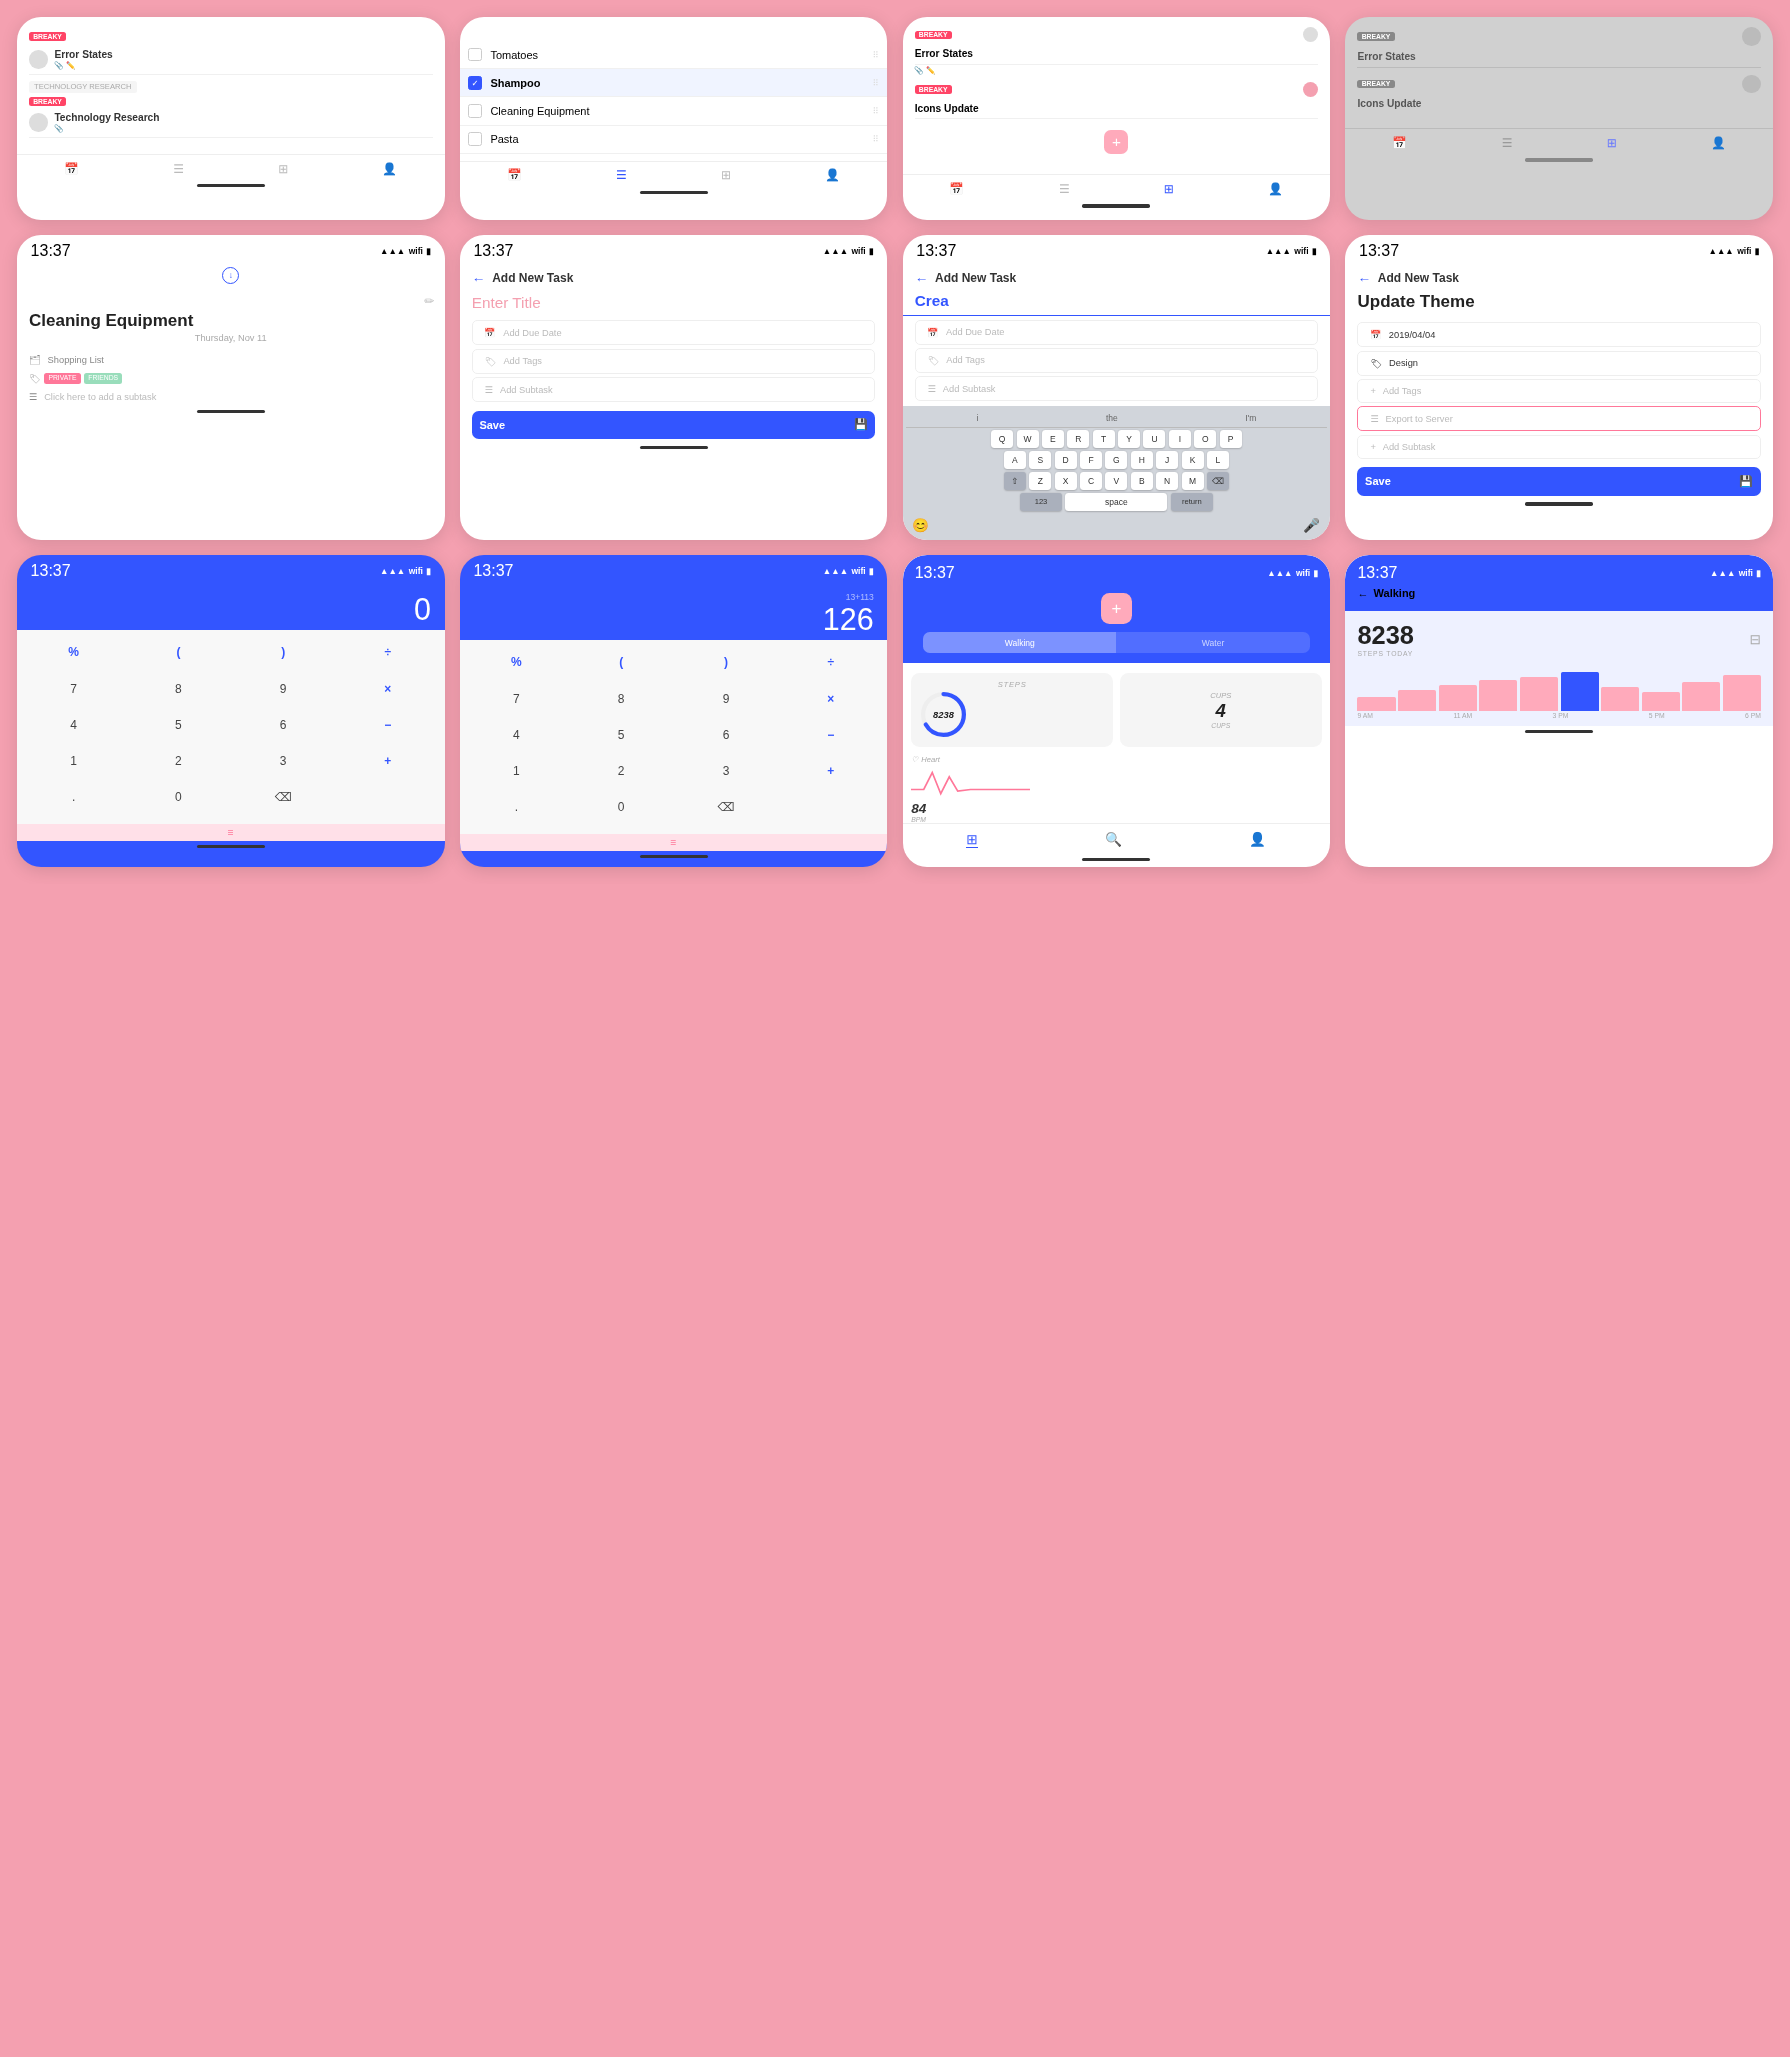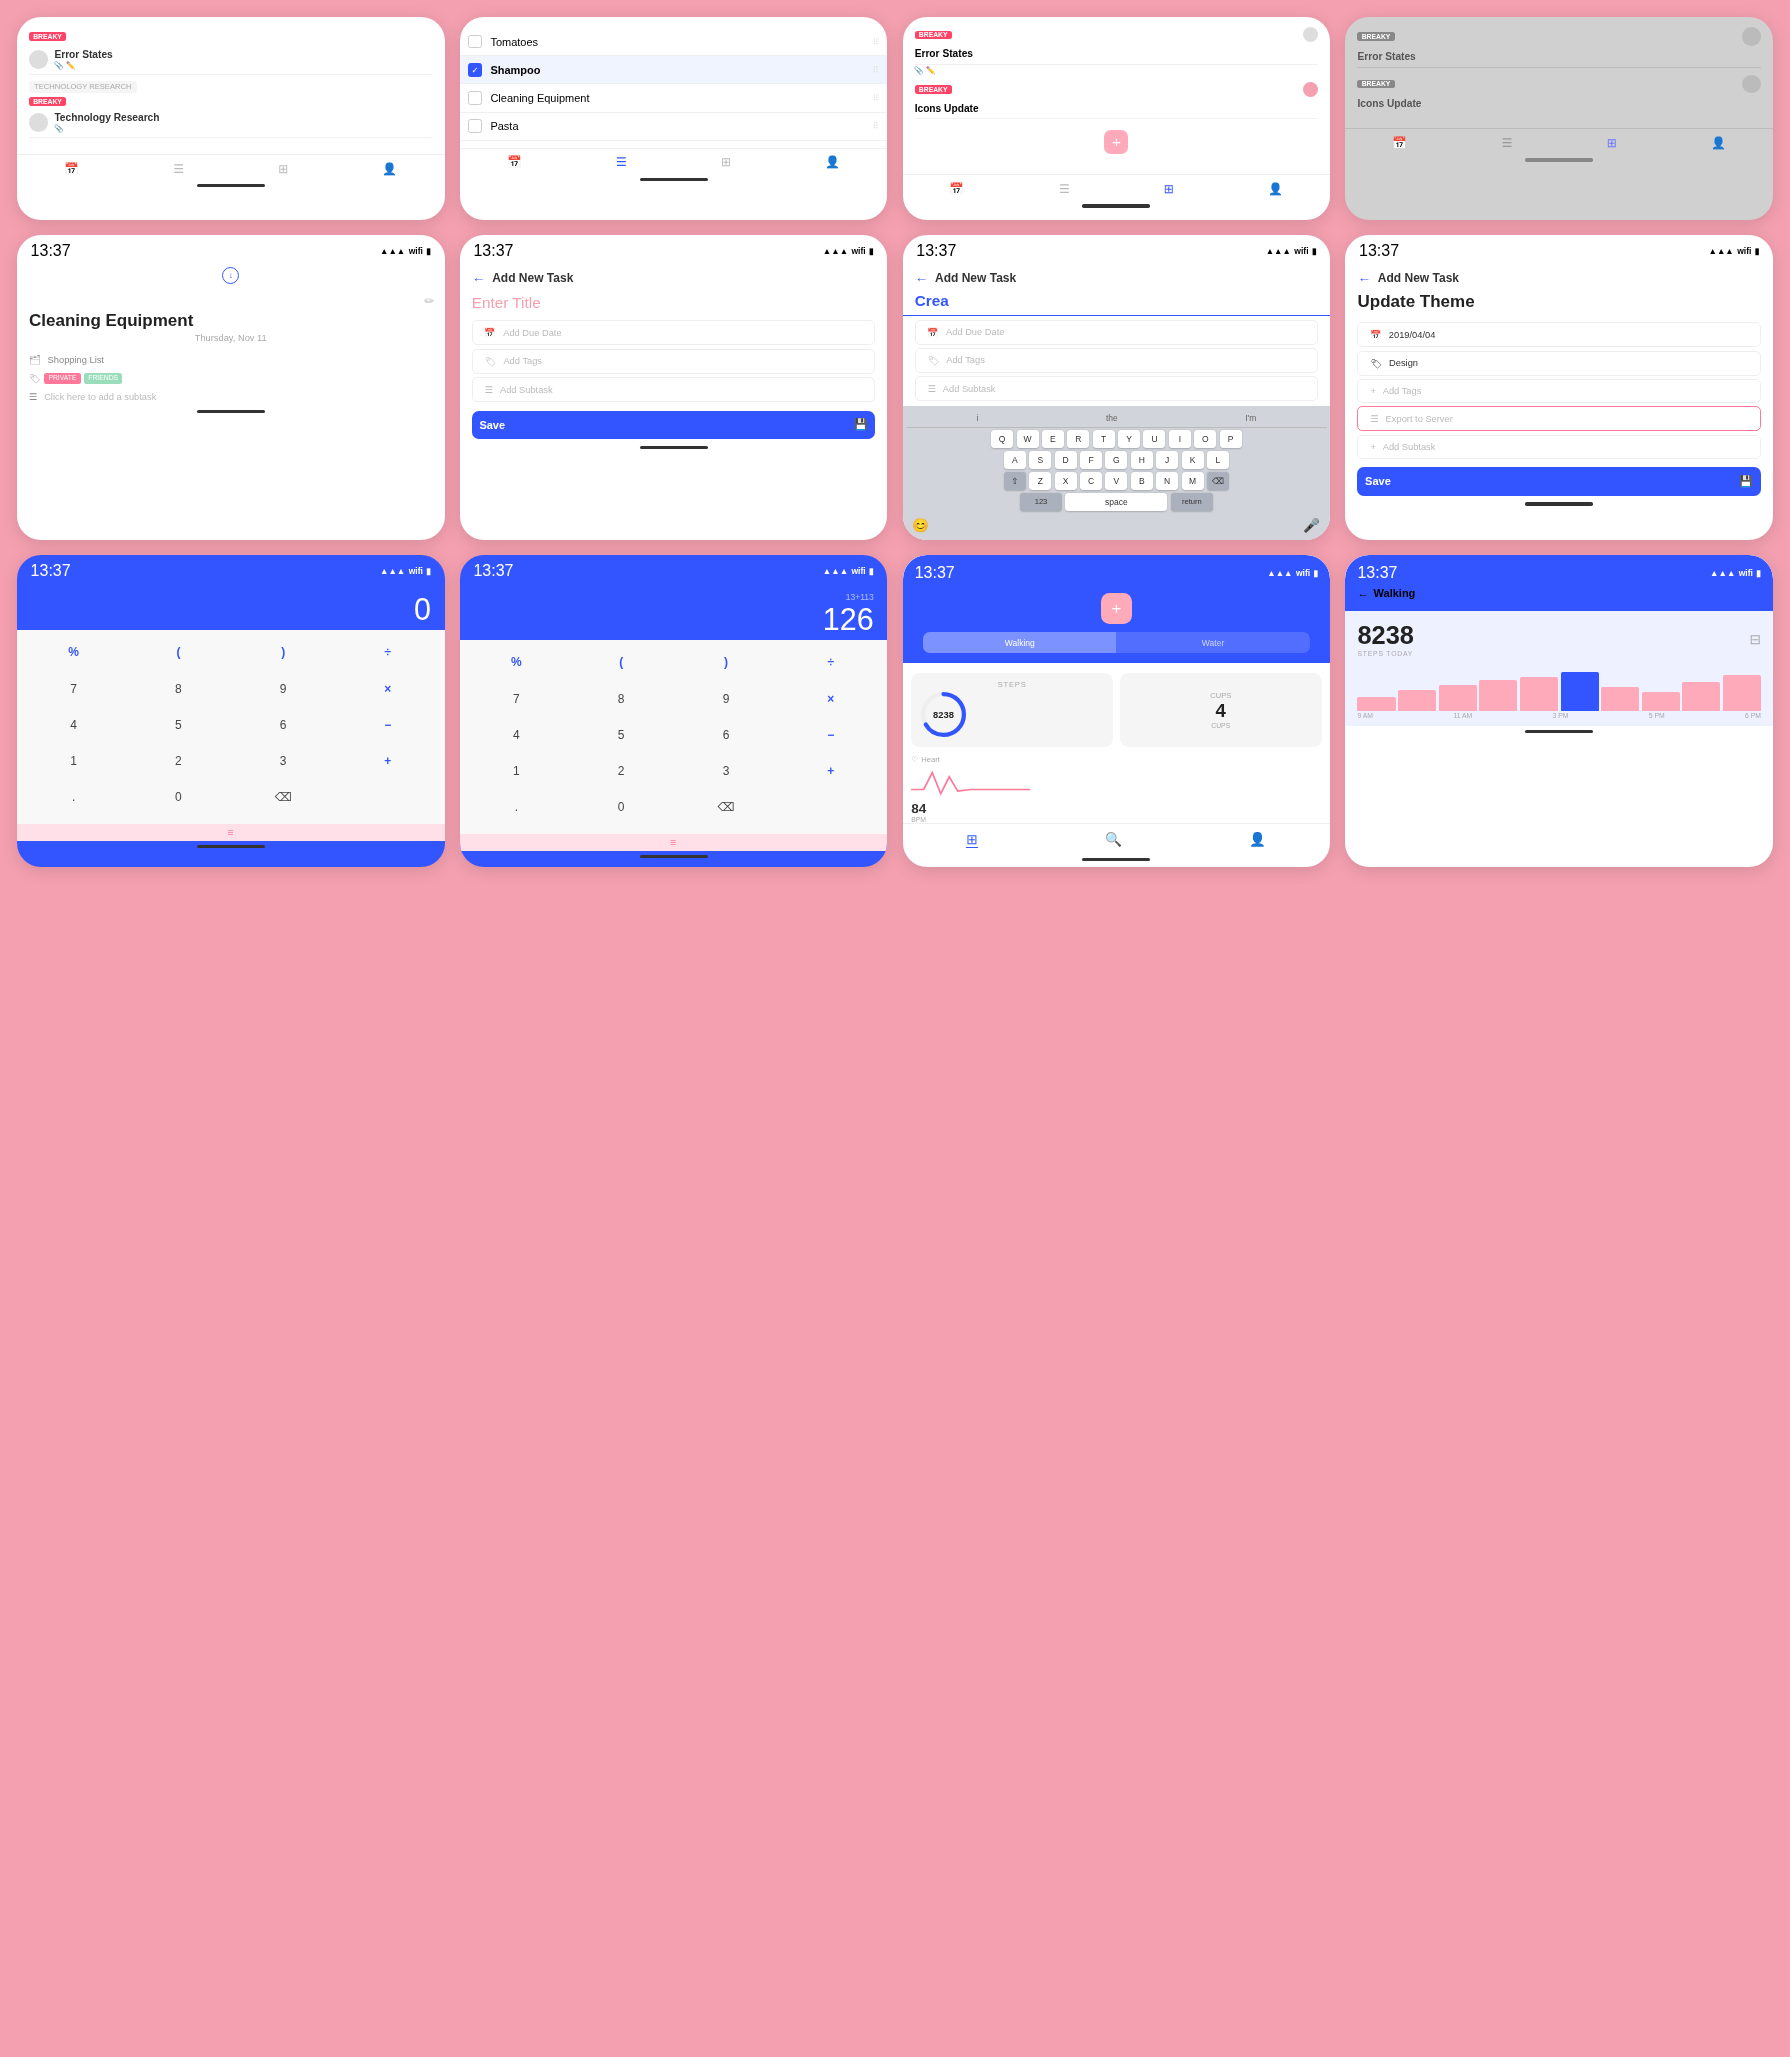--- a/index.html
+++ b/index.html
@@ -304,21 +304,21 @@
     <div class="bottom-nav">
       <span class="nav-icon active">📅</span>
       <span class="nav-icon">☰</span>
       <span class="nav-icon">⊞</span>
       <span class="nav-icon">👤</span>
     </div>
     <div class="phone-home-indicator"></div>
   </div>
 
   <div class="phone">
-    <div class="phone-content" style="padding:11px 0 0;">
+    <div class="phone-content" style="padding:24px 0 0;">
       <div class="check-item">
         <div class="check-left">
           <div class="checkbox"></div>
           <span style="font-size:11px;">Tomatoes</span>
         </div>
         <span class="check-handle">⠿</span>
       </div>
       <div class="check-item" style="background:#f0f4ff;">
         <div class="check-left">
           <div class="checkbox checked">✓</div>
@@ -709,21 +709,21 @@
         </div>
       </div>
       <div style="display:flex;justify-content:center;margin:6.8px 0 8.5px;">
         <div style="width:30.5px;height:30.5px;background:#ffaabb;border-radius:8.5px;display:flex;align-items:center;justify-content:center;color:#fff;font-size:17px;">+</div>
       </div>
       <div class="health-tabs">
         <div class="health-tab active">Walking</div>
         <div class="health-tab">Water</div>
       </div>
     </div>
-    <div style="padding:5.1px 0 0;">
+    <div style="padding:5.1px 0 0;font-style:italic;">
       <div style="display:flex;gap:6.8px;padding:5.1px 8.5px;">
 
         <div style="background:#f5f5f5;border-radius:8.5px;padding:6.8px;flex:1;text-align:center;">
           <div style="font-size:7.6px;color:#aaa;text-transform:uppercase;letter-spacing:0.8px;">STEPS</div>
           <svg width="51" height="51" class="ring-svg" viewBox="0 0 60 60">
             <circle cx="30" cy="30" r="24" fill="none" stroke="#eee" stroke-width="5"></circle>
             <circle cx="30" cy="30" r="24" fill="none" stroke="#3355ff" stroke-width="5" stroke-dasharray="100 51" stroke-linecap="round" transform="rotate(-90 30 30)"></circle>
             <text x="30" y="34" text-anchor="middle" font-size="11" font-weight="700" fill="#222">8238</text>
           </svg>
         </div>

